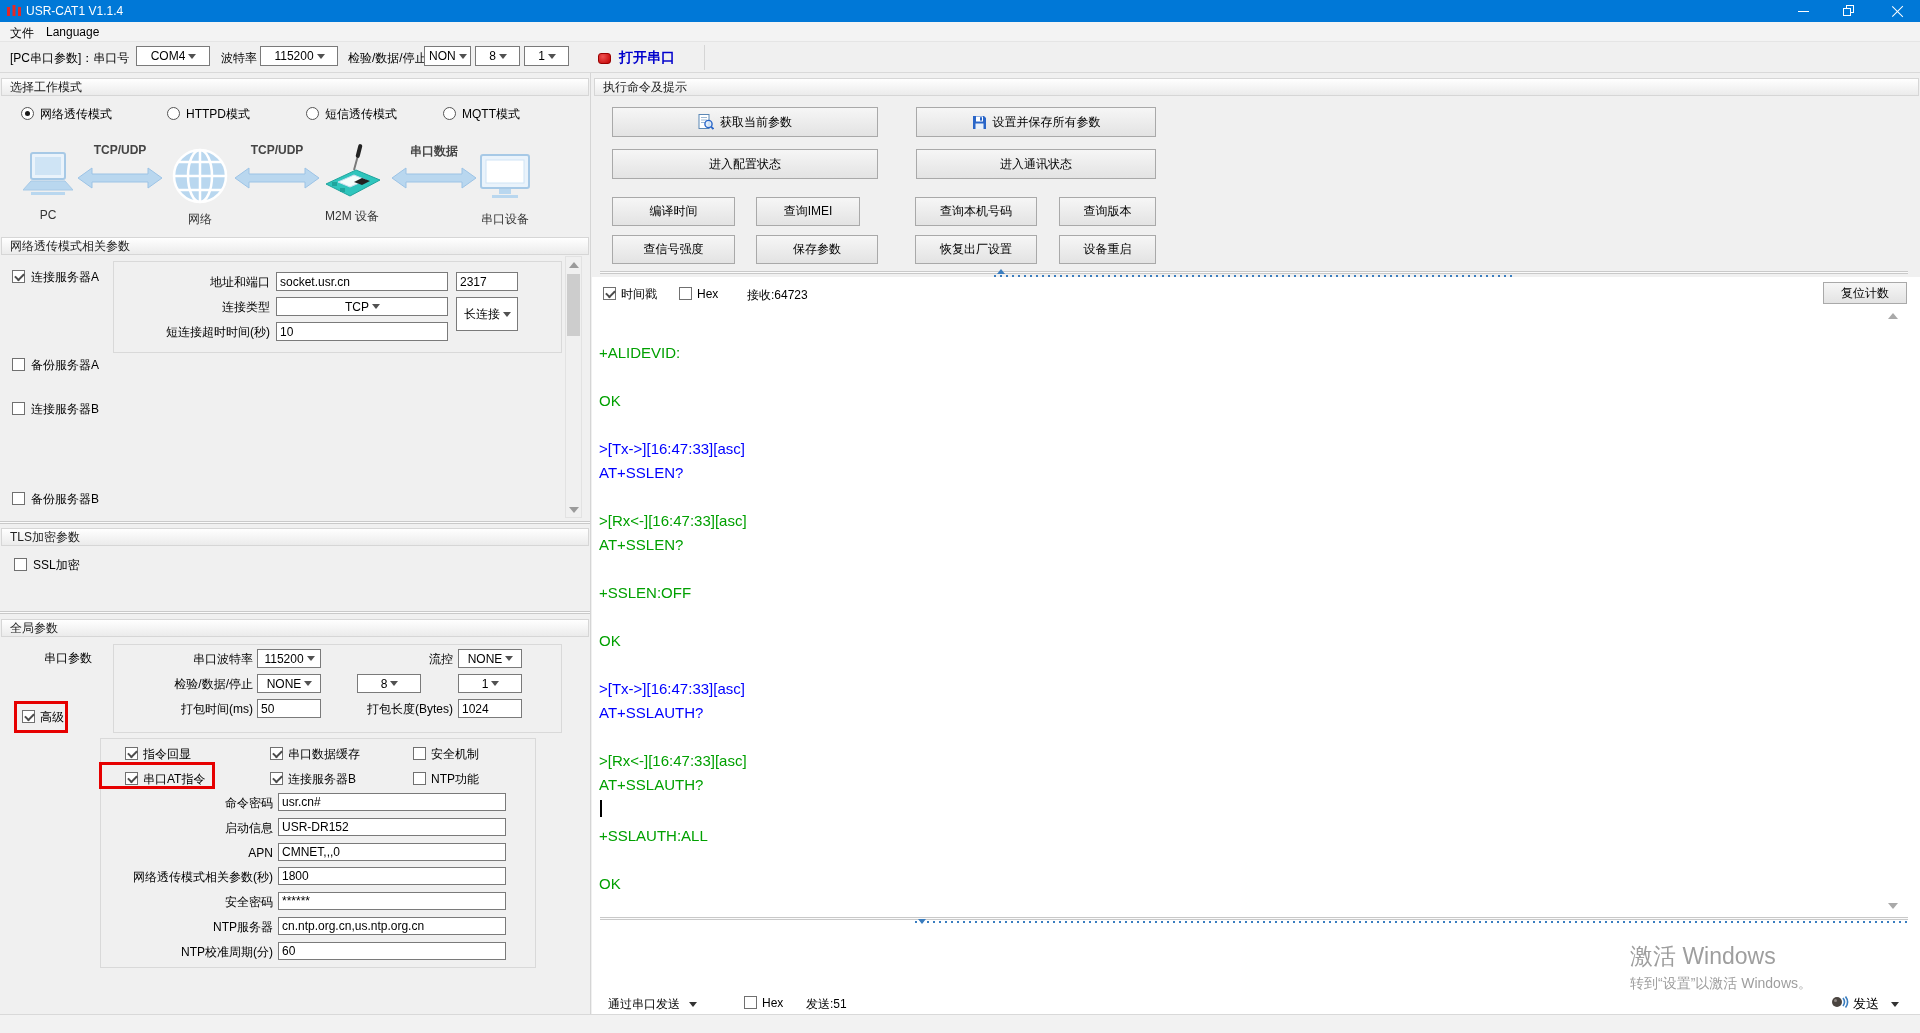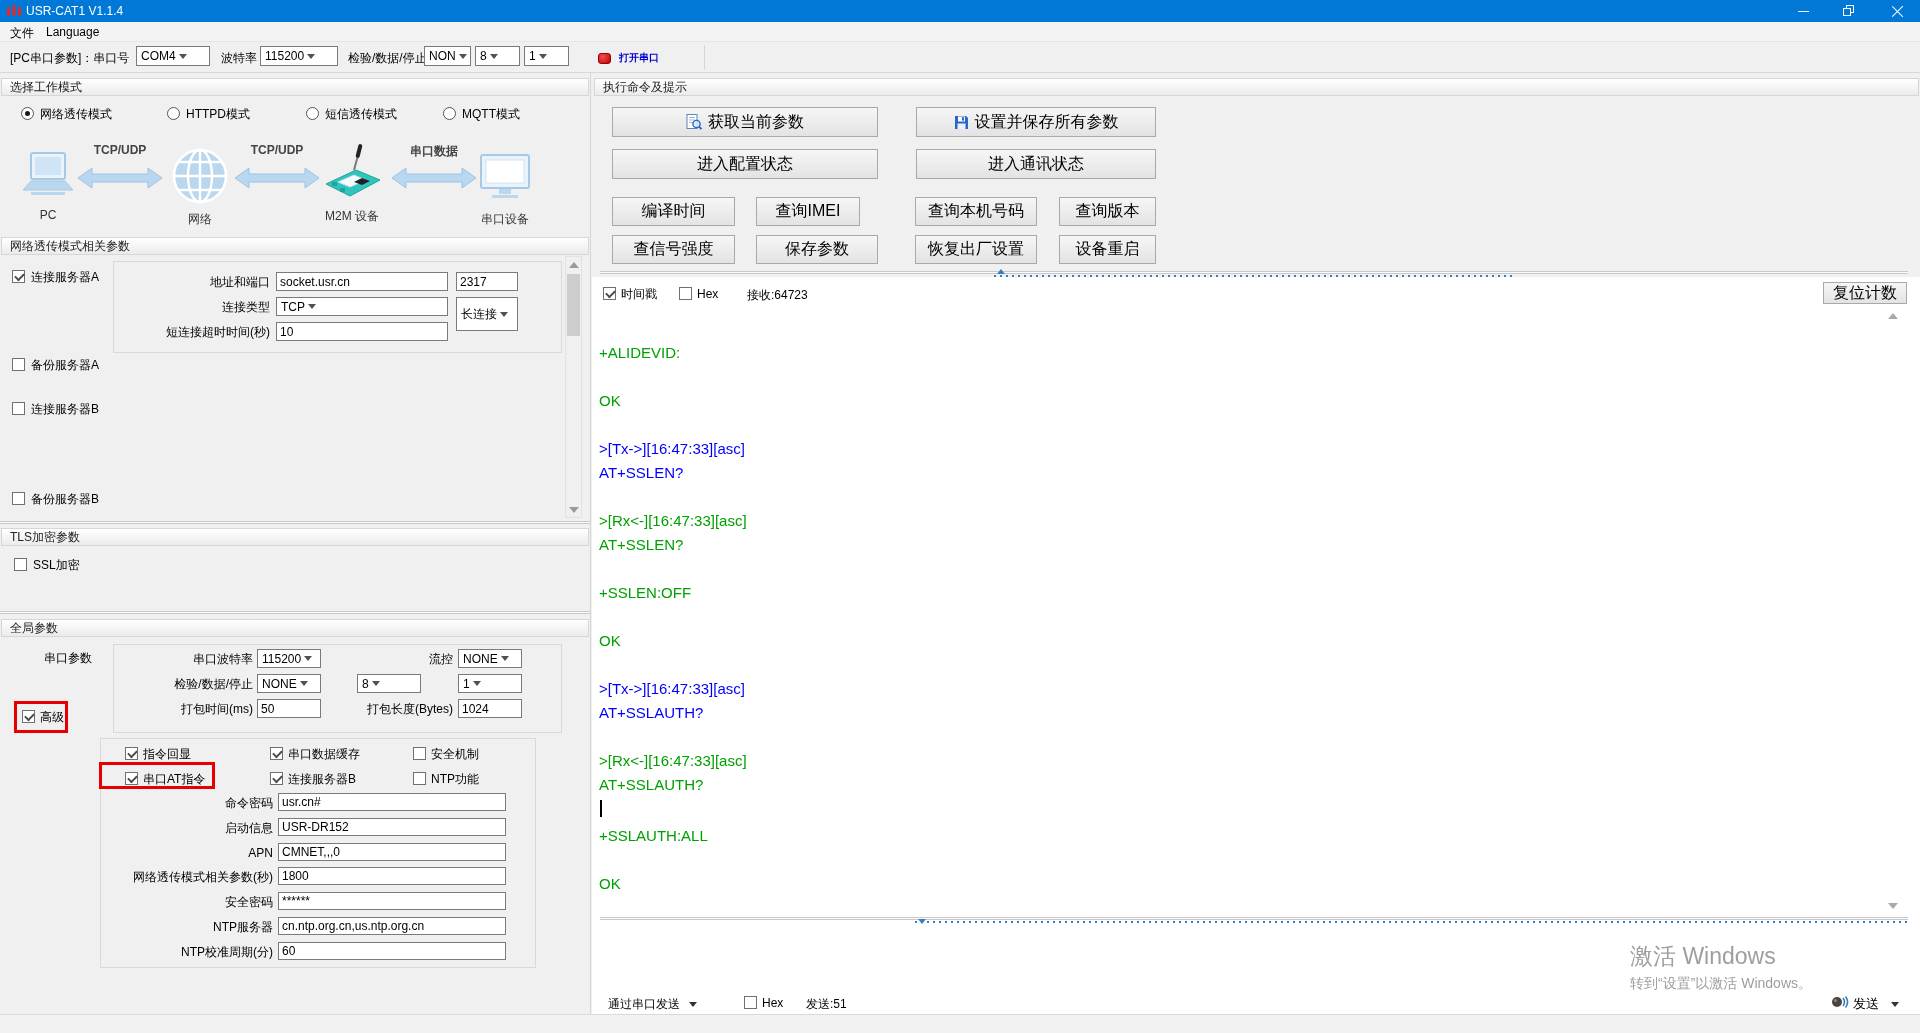--- a/index.html
+++ b/index.html
@@ -25,26 +25,26 @@
 
   .hdr { position:absolute; height:18px; line-height:16px; padding-left:8px; background:linear-gradient(#ffffff,#ebebeb); border:1px solid #d6d6d6; font-size:12px; color:#222; }
   .lbl { position:absolute; font-size:12px; line-height:15px; white-space:nowrap; }
   .flabel { position:absolute; font-size:12px; line-height:19px; text-align:right; white-space:nowrap; }
 
   .cb { position:absolute; width:13px; height:13px; border:1px solid #707070; background:#fff; }
   .cb.checked::after { content:""; position:absolute; left:2px; top:2px; width:7px; height:4px; border-left:2px solid #4c4c4c; border-bottom:2px solid #4c4c4c; transform:rotate(-45deg); }
   .radio { position:absolute; width:13px; height:13px; border:1px solid #555; border-radius:50%; background:#fff; }
   .radio.sel::after { content:""; position:absolute; left:3px; top:3px; width:5px; height:5px; border-radius:50%; background:#1a1a1a; }
 
-  .combo { position:absolute; border:1px solid #7a7a7a; background:#fff; display:flex; align-items:center; justify-content:flex-start; padding:0 3px 0 4px; overflow:hidden; white-space:nowrap; font-size:12px; }
+  .combo { position:absolute; border:1px solid #7a7a7a; background:#fff; display:flex; align-items:center; justify-content:center; padding:0 3px 0 4px; overflow:hidden; white-space:nowrap; font-size:12px; }
   .combo .ctext { overflow:hidden; white-space:nowrap; }
   .arr-dn { width:0; height:0; border-left:4px solid transparent; border-right:4px solid transparent; border-top:5px solid #515151; flex:none; margin-left:3px; }
   .inp { position:absolute; border:1px solid #7a7a7a; background:#fff; font:12px "Liberation Sans","DejaVu Sans",sans-serif; padding:0 3px; }
 
-  .btn { position:absolute; background:linear-gradient(#f6f6f6,#e3e3e3); border:1px solid #a9a9a9; display:flex; align-items:center; justify-content:center; font-size:16px; gap:6px; }
+  .btn { position:absolute; background:linear-gradient(#f6f6f6,#e3e3e3); border:1px solid #a9a9a9; display:flex; align-items:center; justify-content:center; font-size:12px; gap:6px; }
   .panelbox { position:absolute; border:1px solid #d9d9d9; }
   .groove { position:absolute; height:3px; border-top:1px solid #c9c9c9; border-bottom:1px solid #c9c9c9; background:#fbfbfb; }
   .redbox { position:absolute; border:3px solid #e60000; }
 
   .white { position:absolute; background:#fff; }
   .log-view { position:absolute; overflow:hidden; }
   .log-line { height:24px; line-height:24px; font-size:15px; white-space:pre; padding-left:2px; }
   .log-line.tx { color:#0000ff; }
   .log-line.rx { color:#00a000; }
   .caret-mark { display:block; width:2px; height:17px; background:#000; margin-top:3px; margin-left:1px; }
@@ -57,21 +57,21 @@
   .tri-dn-k { width:0; height:0; border-left:4px solid transparent; border-right:4px solid transparent; border-top:5px solid #333; }
 
   .scrollbar-v { position:absolute; width:17px; background:#f0f0f0; border:1px solid #e2e2e2; }
   .sb-thumb { position:absolute; left:1px; width:13px; background:#cdcdcd; }
 
   .wm1 { position:absolute; font-size:23px; color:#9e9e9e; }
   .wm2 { position:absolute; font-size:14px; color:#9e9e9e; }
 
   .open-port { position:absolute; left:598px; top:45px; height:26px; display:flex; align-items:center; gap:8px; cursor:pointer; }
   .red-dot { width:13px; height:11px; border-radius:3px; background:radial-gradient(circle at 35% 30%, #f05050, #c00000); border:1px solid #900; }
-  .open-port .optext { font-size:10px; font-weight:bold; color:#0000cc; }
+  .open-port .optext { font-size:14px; font-weight:bold; color:#0000cc; }
 
   .diagram-label { position:absolute; width:90px; text-align:center; font-size:12px; color:#333; white-space:nowrap; }
   .link-label { position:absolute; width:90px; text-align:center; font-size:12px; color:#444; font-weight:bold; white-space:nowrap; }
   .vsep { position:absolute; width:1px; background:#d5d5d5; }
 </style>
 </head>
 <body>
 
 <div class="titlebar">
   <svg class="abs" style="left:7px;top:5px" width="14" height="12" viewBox="0 0 14 12">

